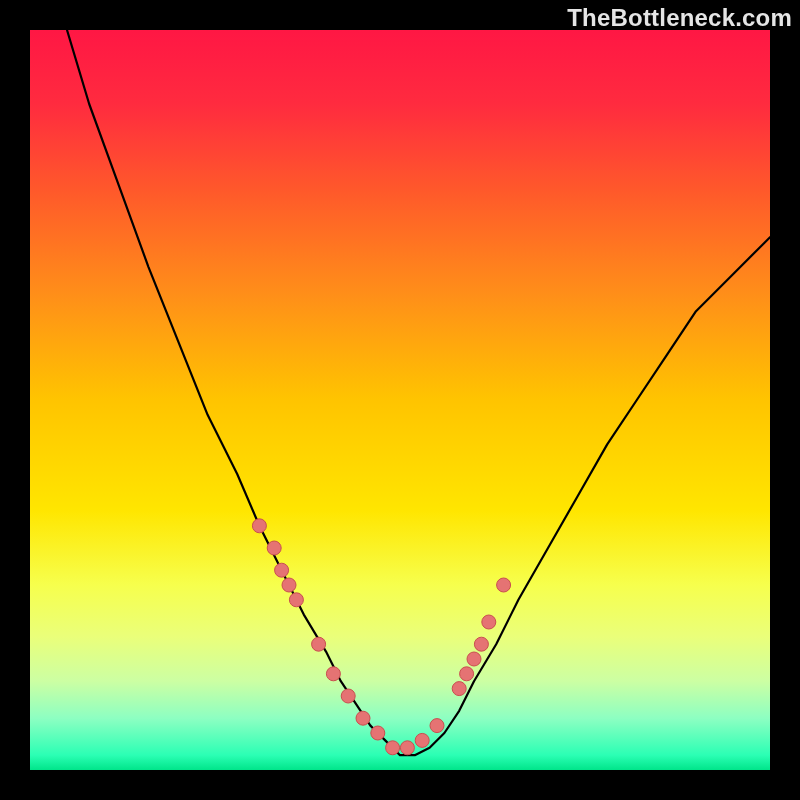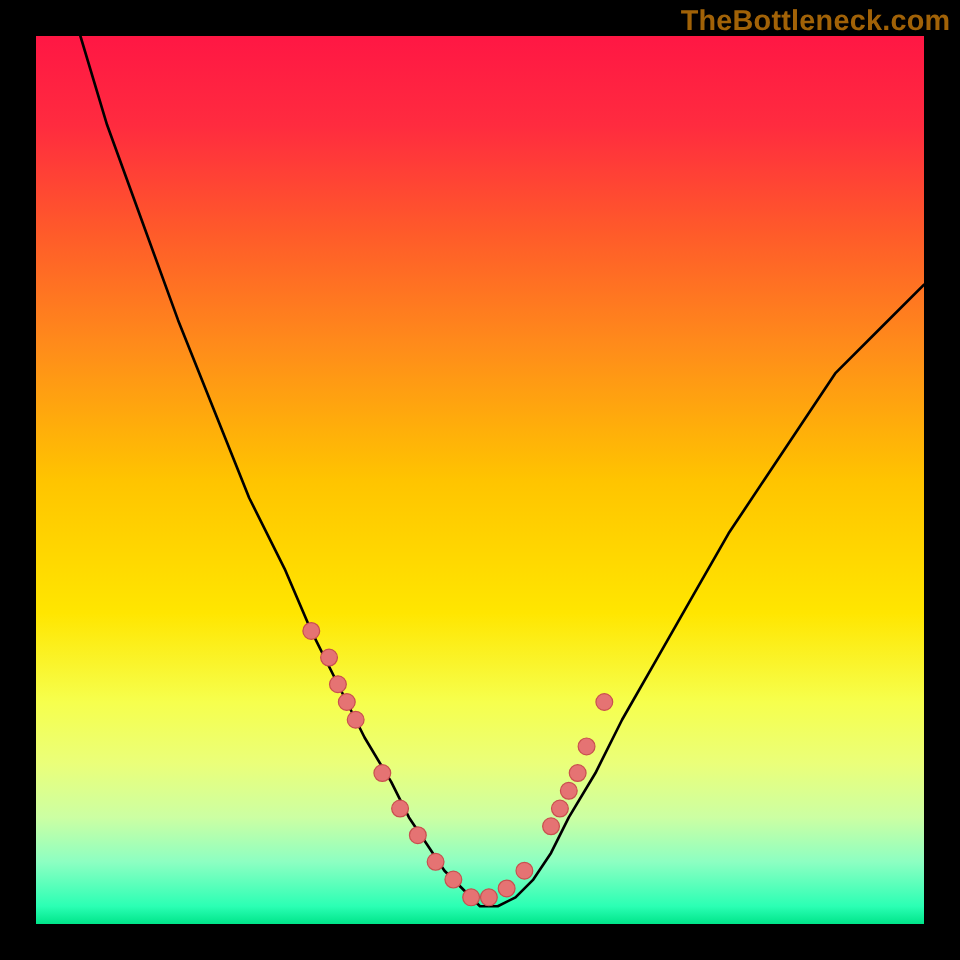--- a/index.html
+++ b/index.html
@@ -23,21 +23,21 @@
     width: 740px;
     height: 740px;
   }
   .watermark {
     position: absolute;
     top: 4px;
     right: 8px;
     font-family: Arial, Helvetica, sans-serif;
     font-size: 24px;
     font-weight: 600;
-    color: #a16207;
+    color: #e5e5e5;
     letter-spacing: 0.2px;
   }
   svg { display: block; }
 </style>
 </head>
 <body>
 <div class="outer">
 
   <div class="watermark">TheBottleneck.com</div>
 

